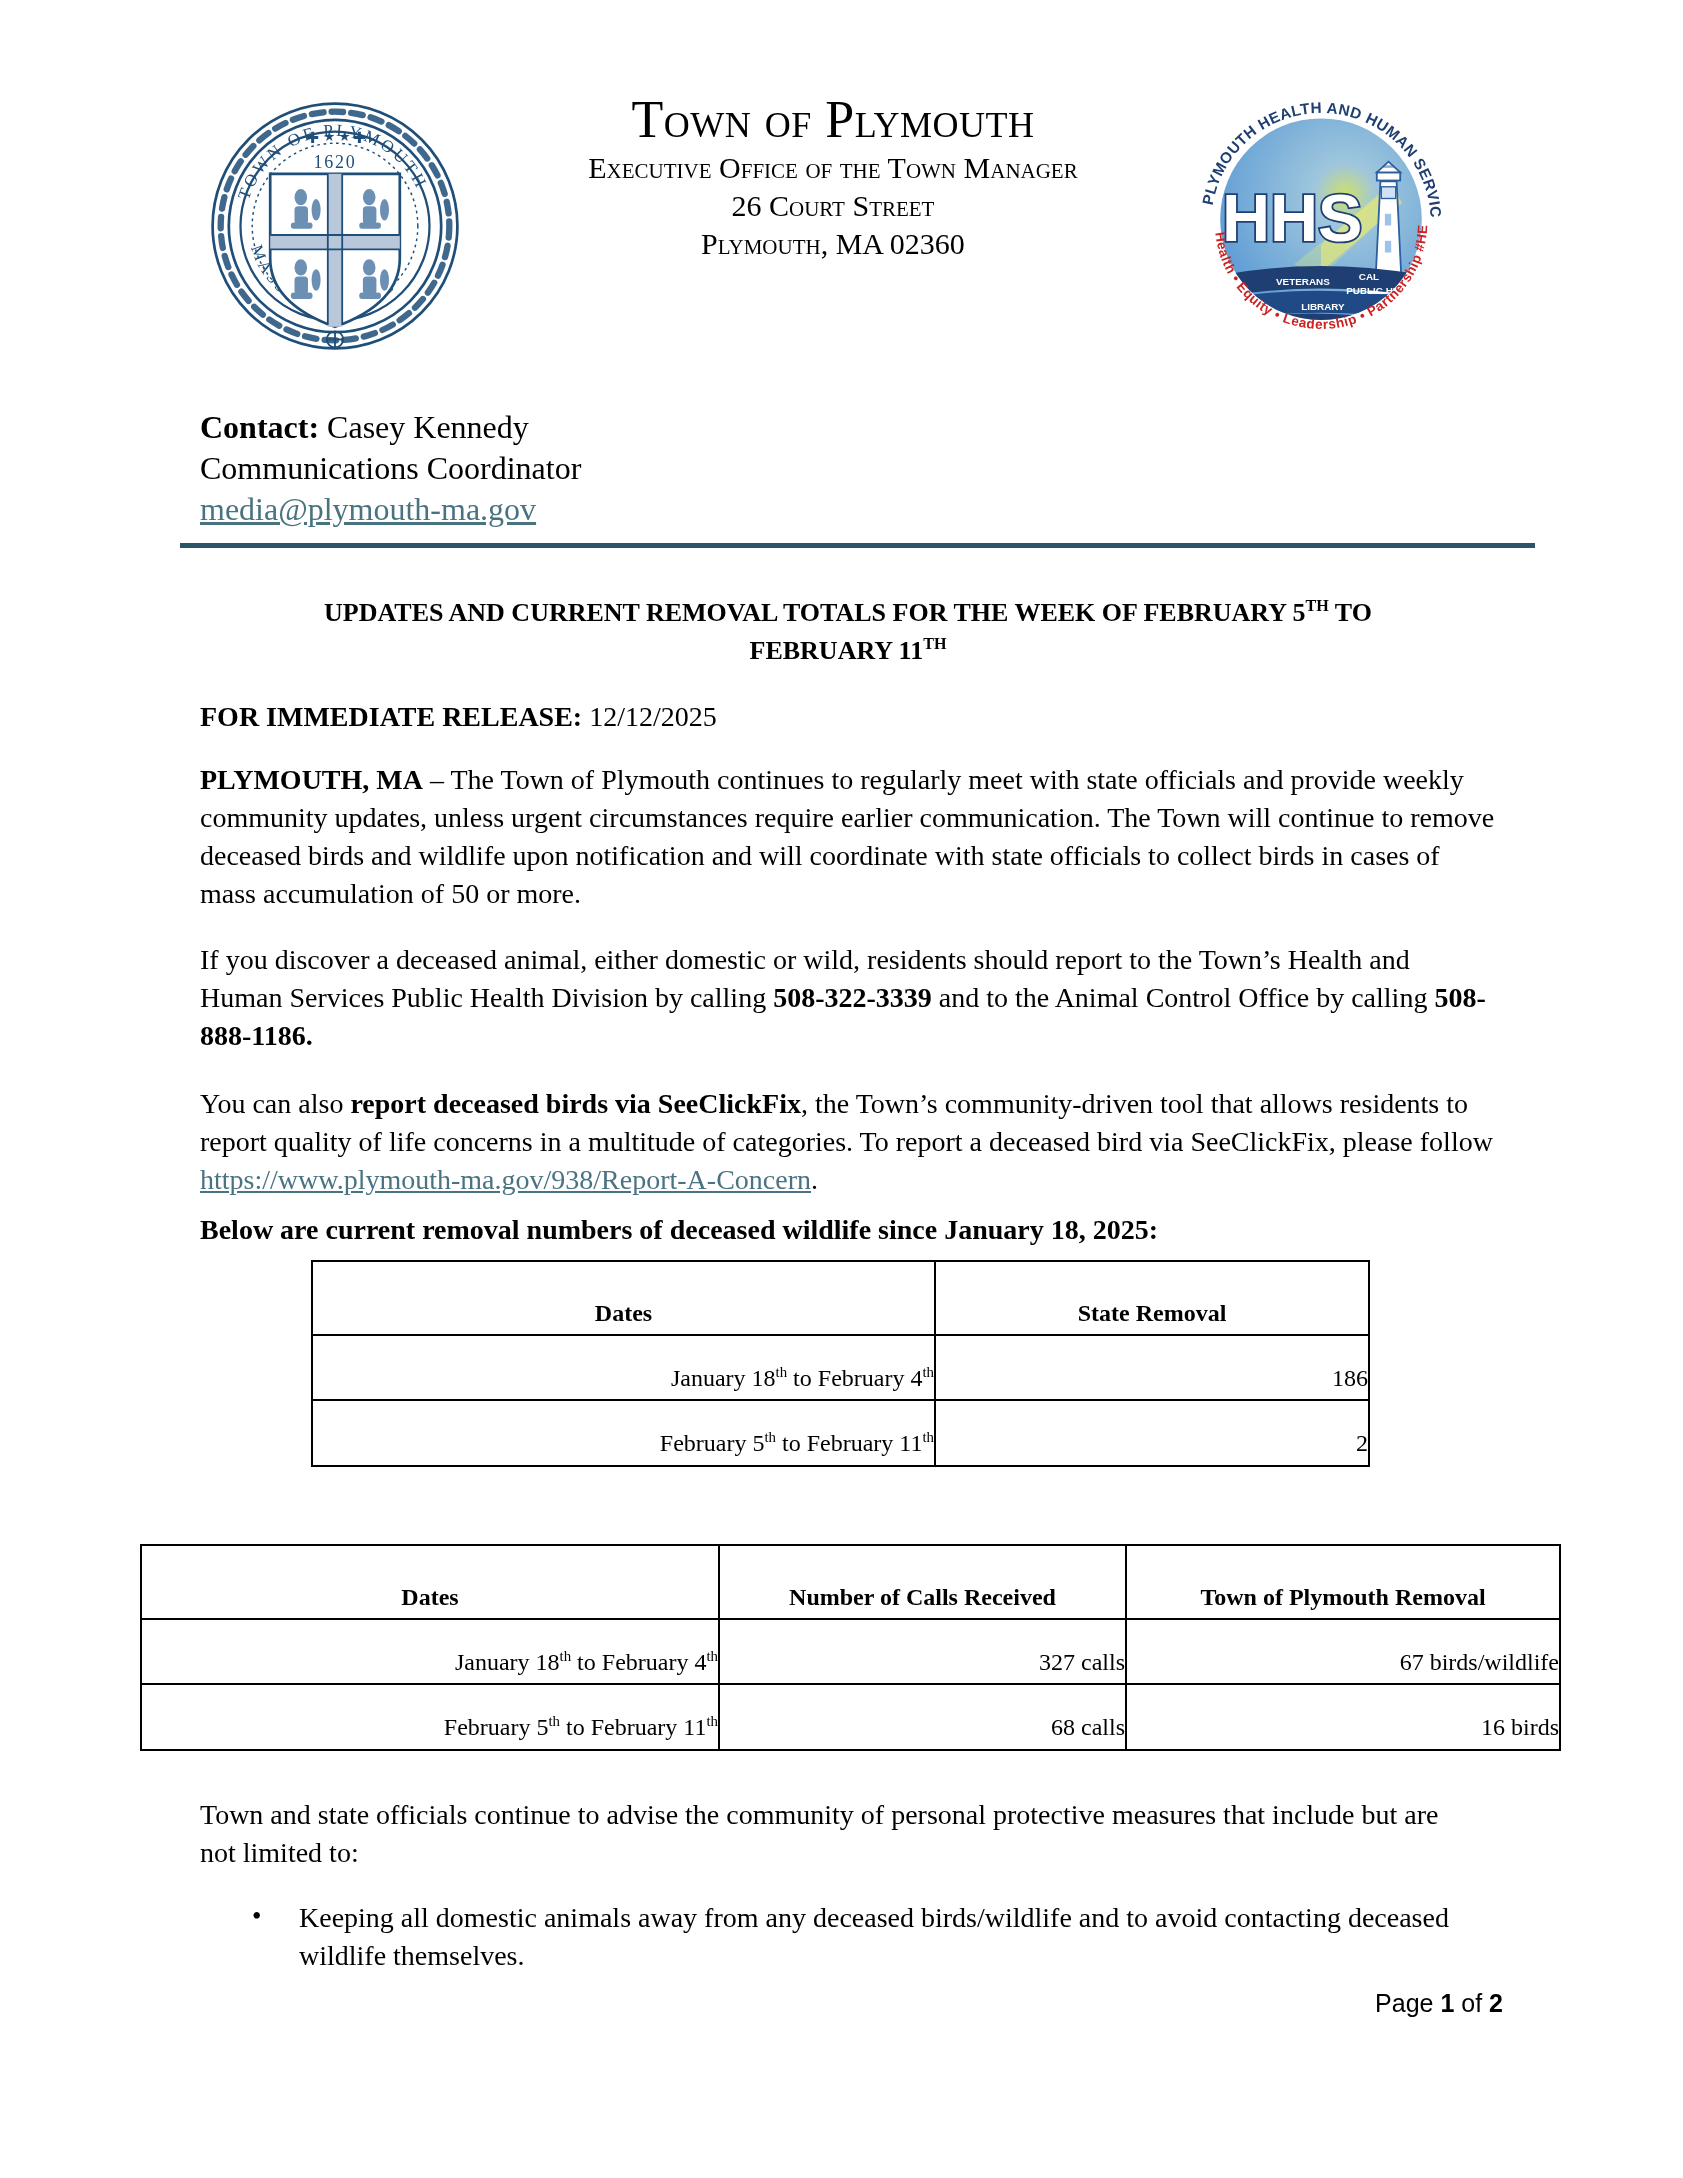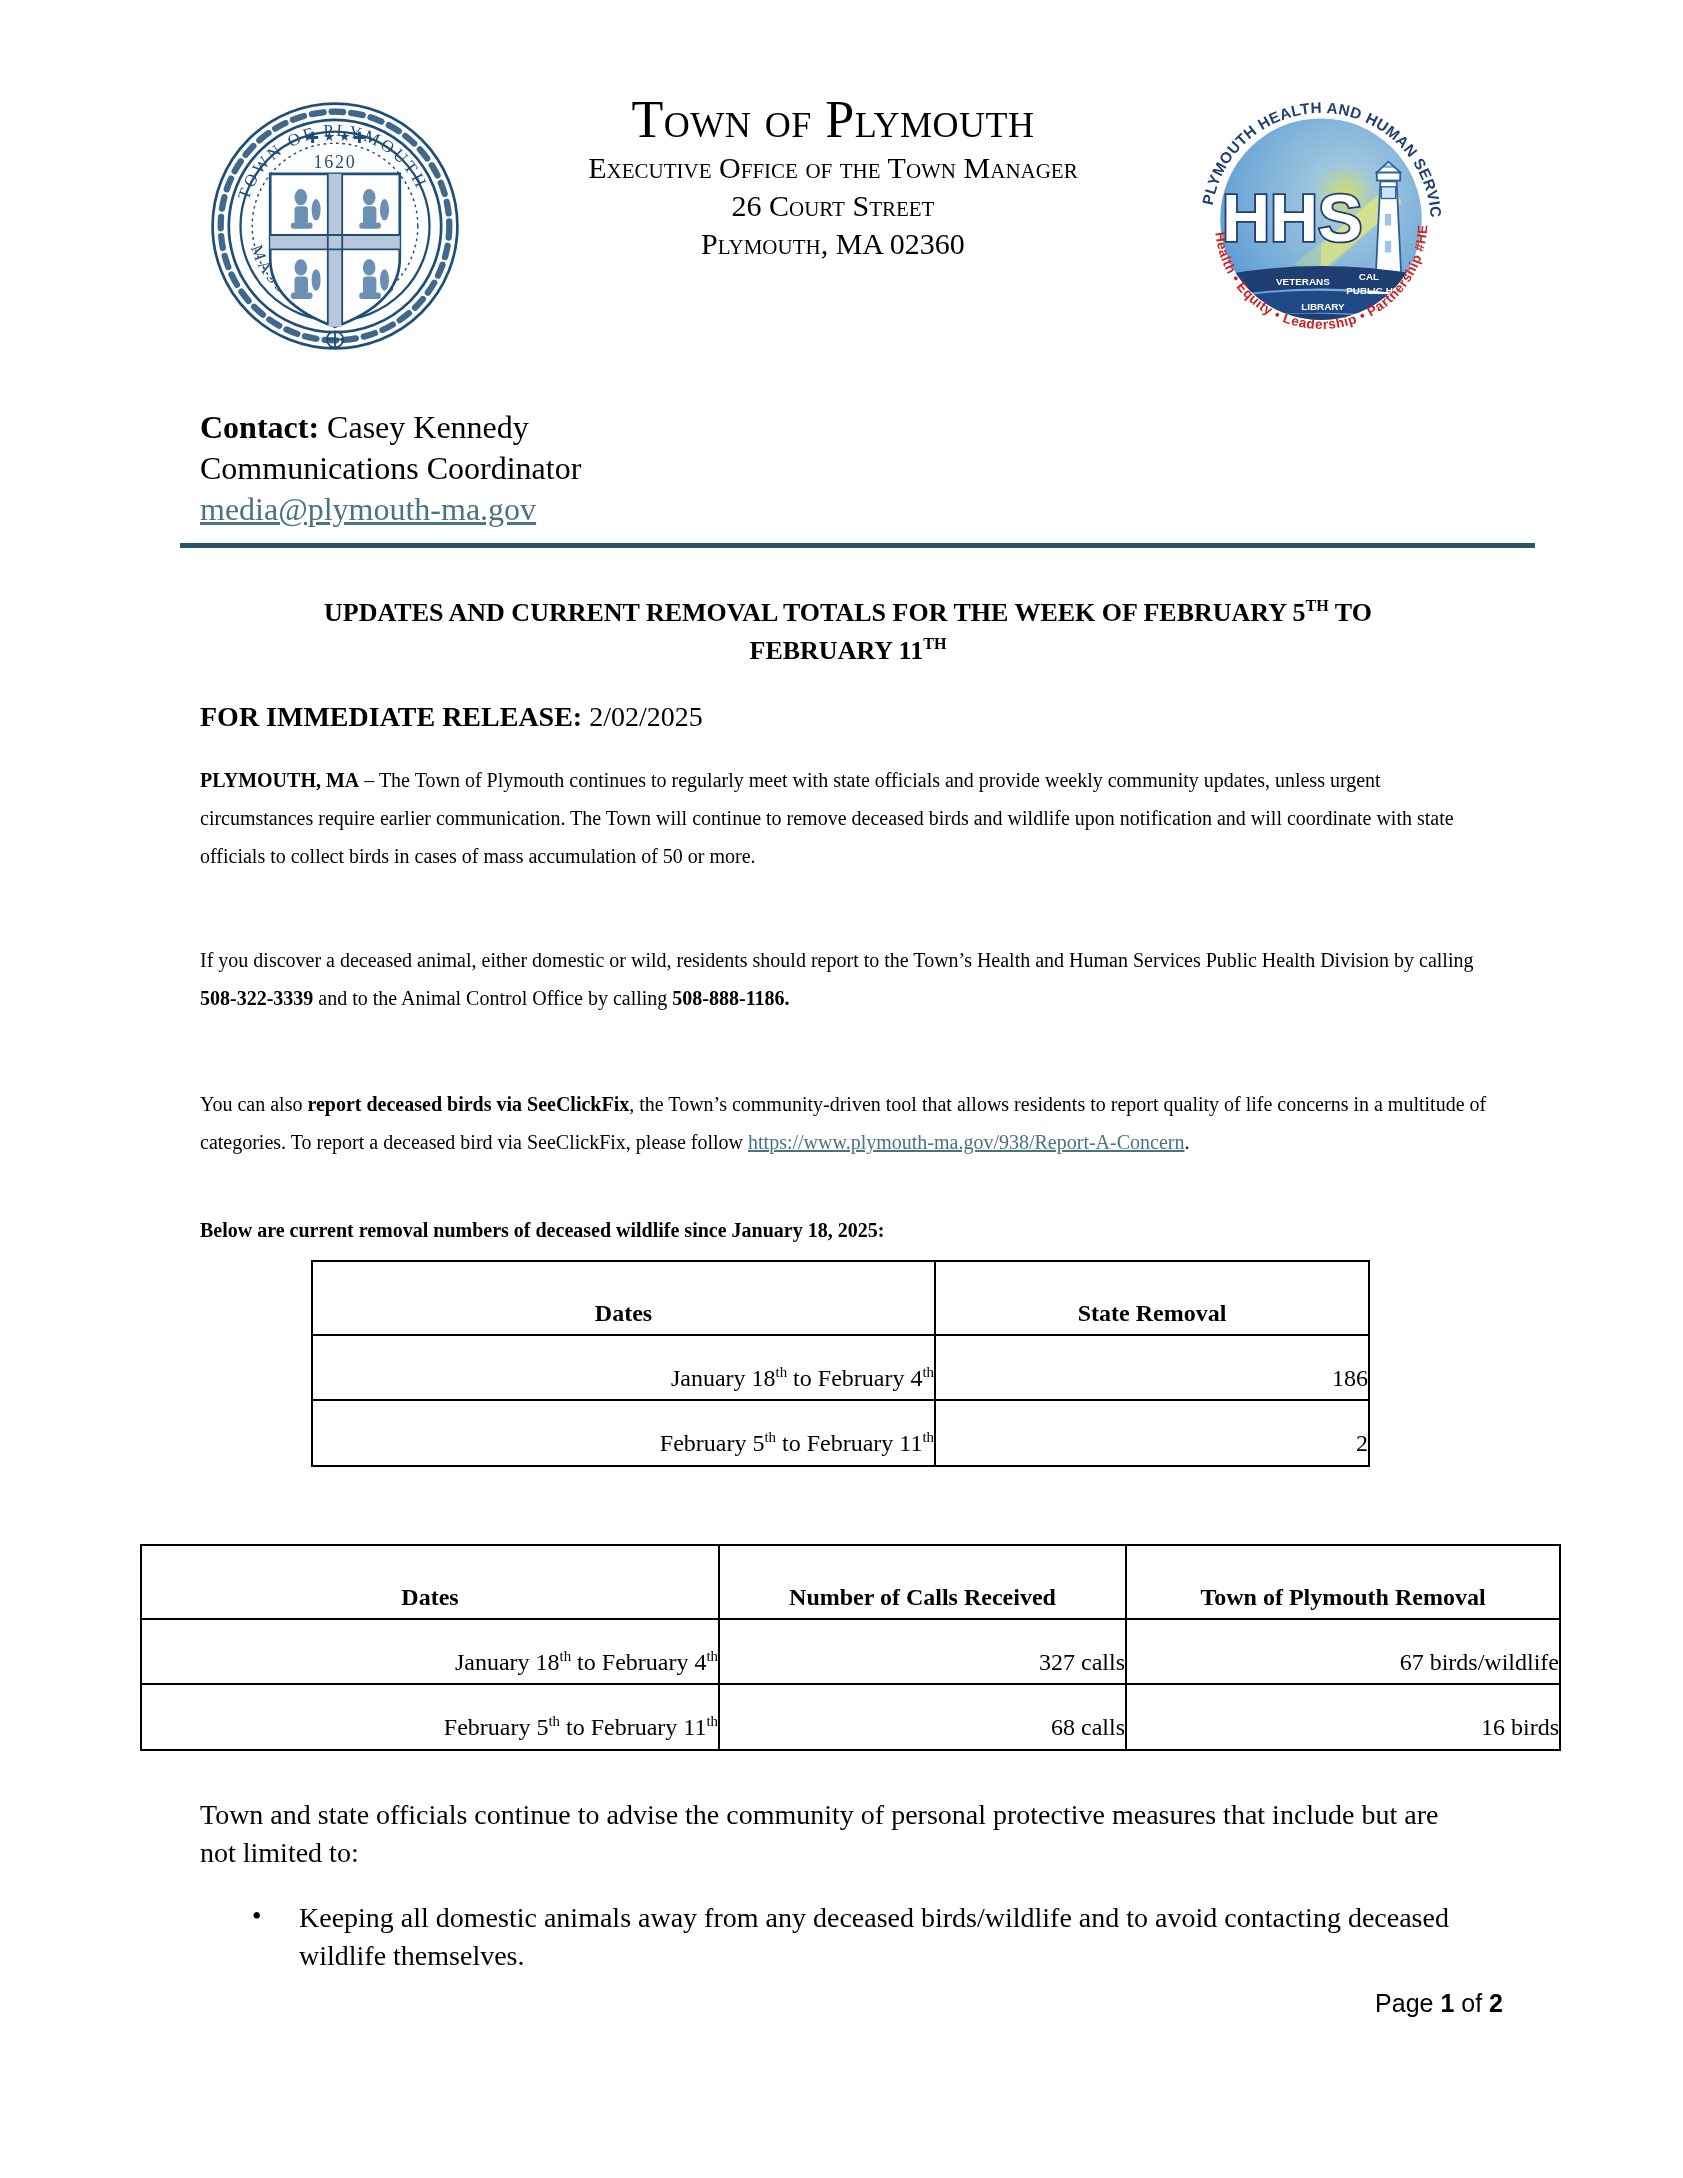--- a/index.html
+++ b/index.html
@@ -107,21 +107,21 @@
     top: 698px;
     font-size: 28px;
     line-height: 38px;
   }
   .immediate b { font-weight: bold; }
 
   .para {
     position: absolute;
     left: 200px;
     width: 1296px;
-    font-size: 20px;
+    font-size: 28px;
     line-height: 38px;
     text-align: left;
   }
   .para b { font-weight: bold; }
   .para .link {
     color: #4a7382;
     text-decoration: underline;
   }
   .p1 { top: 761px; }
   .p2 { top: 941px; }
@@ -363,21 +363,21 @@
 
   <div class="divider"></div>
 
   <div class="release-title">
     <span>UPDATES AND CURRENT REMOVAL TOTALS FOR THE WEEK OF FEBRUARY 5</span><sup>TH</sup><span> TO</span><br>
     <span>FEBRUARY 11</span><sup>TH</sup>
   </div>
 
   <div class="immediate">
     <b>FOR IMMEDIATE RELEASE:</b>
-    <span>2/02/2025</span>
+    <span>12/12/2025</span>
   </div>
 
   <div class="para p1"><b>PLYMOUTH, MA</b><span> – The Town of Plymouth continues to regularly meet with state officials and provide weekly community updates, unless urgent circumstances require earlier communication. The Town will continue to remove deceased birds and wildlife upon notification and will coordinate with state officials to collect birds in cases of mass accumulation of 50 or more.</span></div>
 
   <div class="para p2"><span>If you discover a deceased animal, either domestic or wild, residents should report to the Town’s Health and Human Services Public Health Division by calling </span><b>508-322-3339</b><span> and to the Animal Control Office by calling </span><b>508-888-1186.</b></div>
 
   <div class="para p3"><span>You can also </span><b>report deceased birds via SeeClickFix</b><span>, the Town’s community-driven tool that allows residents to report quality of life concerns in a multitude of categories. To report a deceased bird via SeeClickFix, please follow </span><span class="link">https://www.plymouth-ma.gov/938/Report-A-Concern</span><span>.</span></div>
 
   <div class="para p4">Below are current removal numbers of deceased wildlife since January 18, 2025:</div>
 

